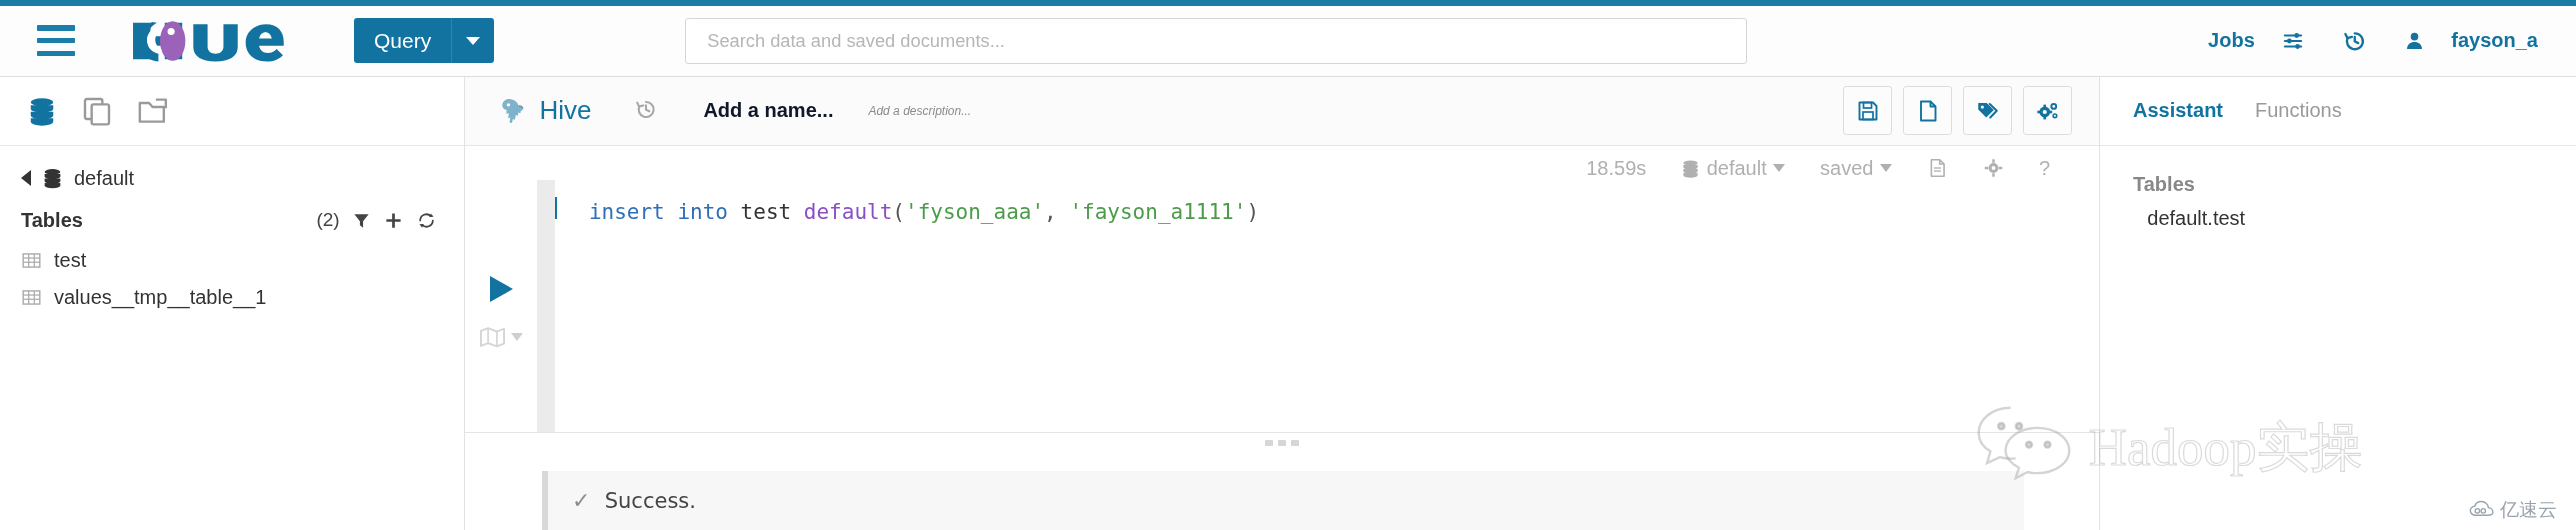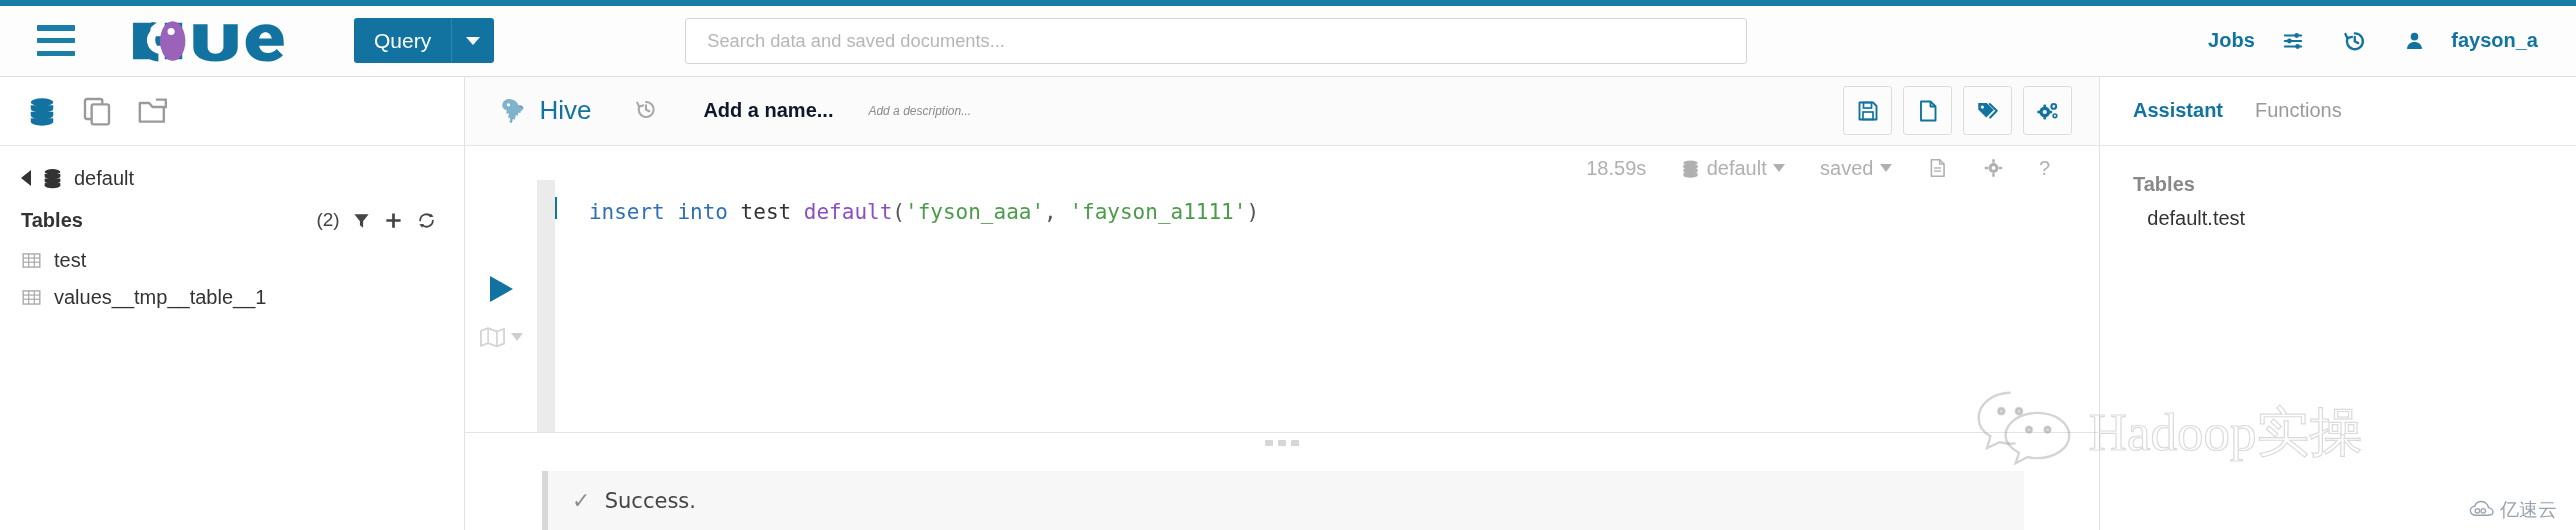--- a/index.html
+++ b/index.html
@@ -200,21 +200,21 @@
     gap: 32px; padding: 0 33px; border-bottom: 1.6px solid #e6e6e6;
   }
   .rp-tab { font-size: 20px; color: #9a9a9a; cursor: pointer; }
   .rp-tab.active { color: #1273a0; font-weight: bold; }
   .rp-section { padding: 27px 33px 0 33px; }
   .rp-hdr { font-size: 20px; color: #888; font-weight: bold; }
   .rp-item { font-size: 20px; color: #333; padding: 11px 0 0 14.3px; cursor: pointer; }
 
   
   .watermark {
-    position: absolute; left: -128px; bottom: 51px;
+    position: absolute; left: -128px; bottom: 36px;
     display: flex; align-items: center; gap: 12.8px;
     pointer-events: none; user-select: none;
   }
   .wm-text {
     font-size: 53px; color: rgba(255,255,255,0.05);
     -webkit-text-stroke: 1.2px rgba(150,150,150,0.35);
     font-family: "Liberation Serif", serif; white-space: nowrap;
   }
   .brandmark {
     position: absolute; right: 19px; bottom: 8px;

